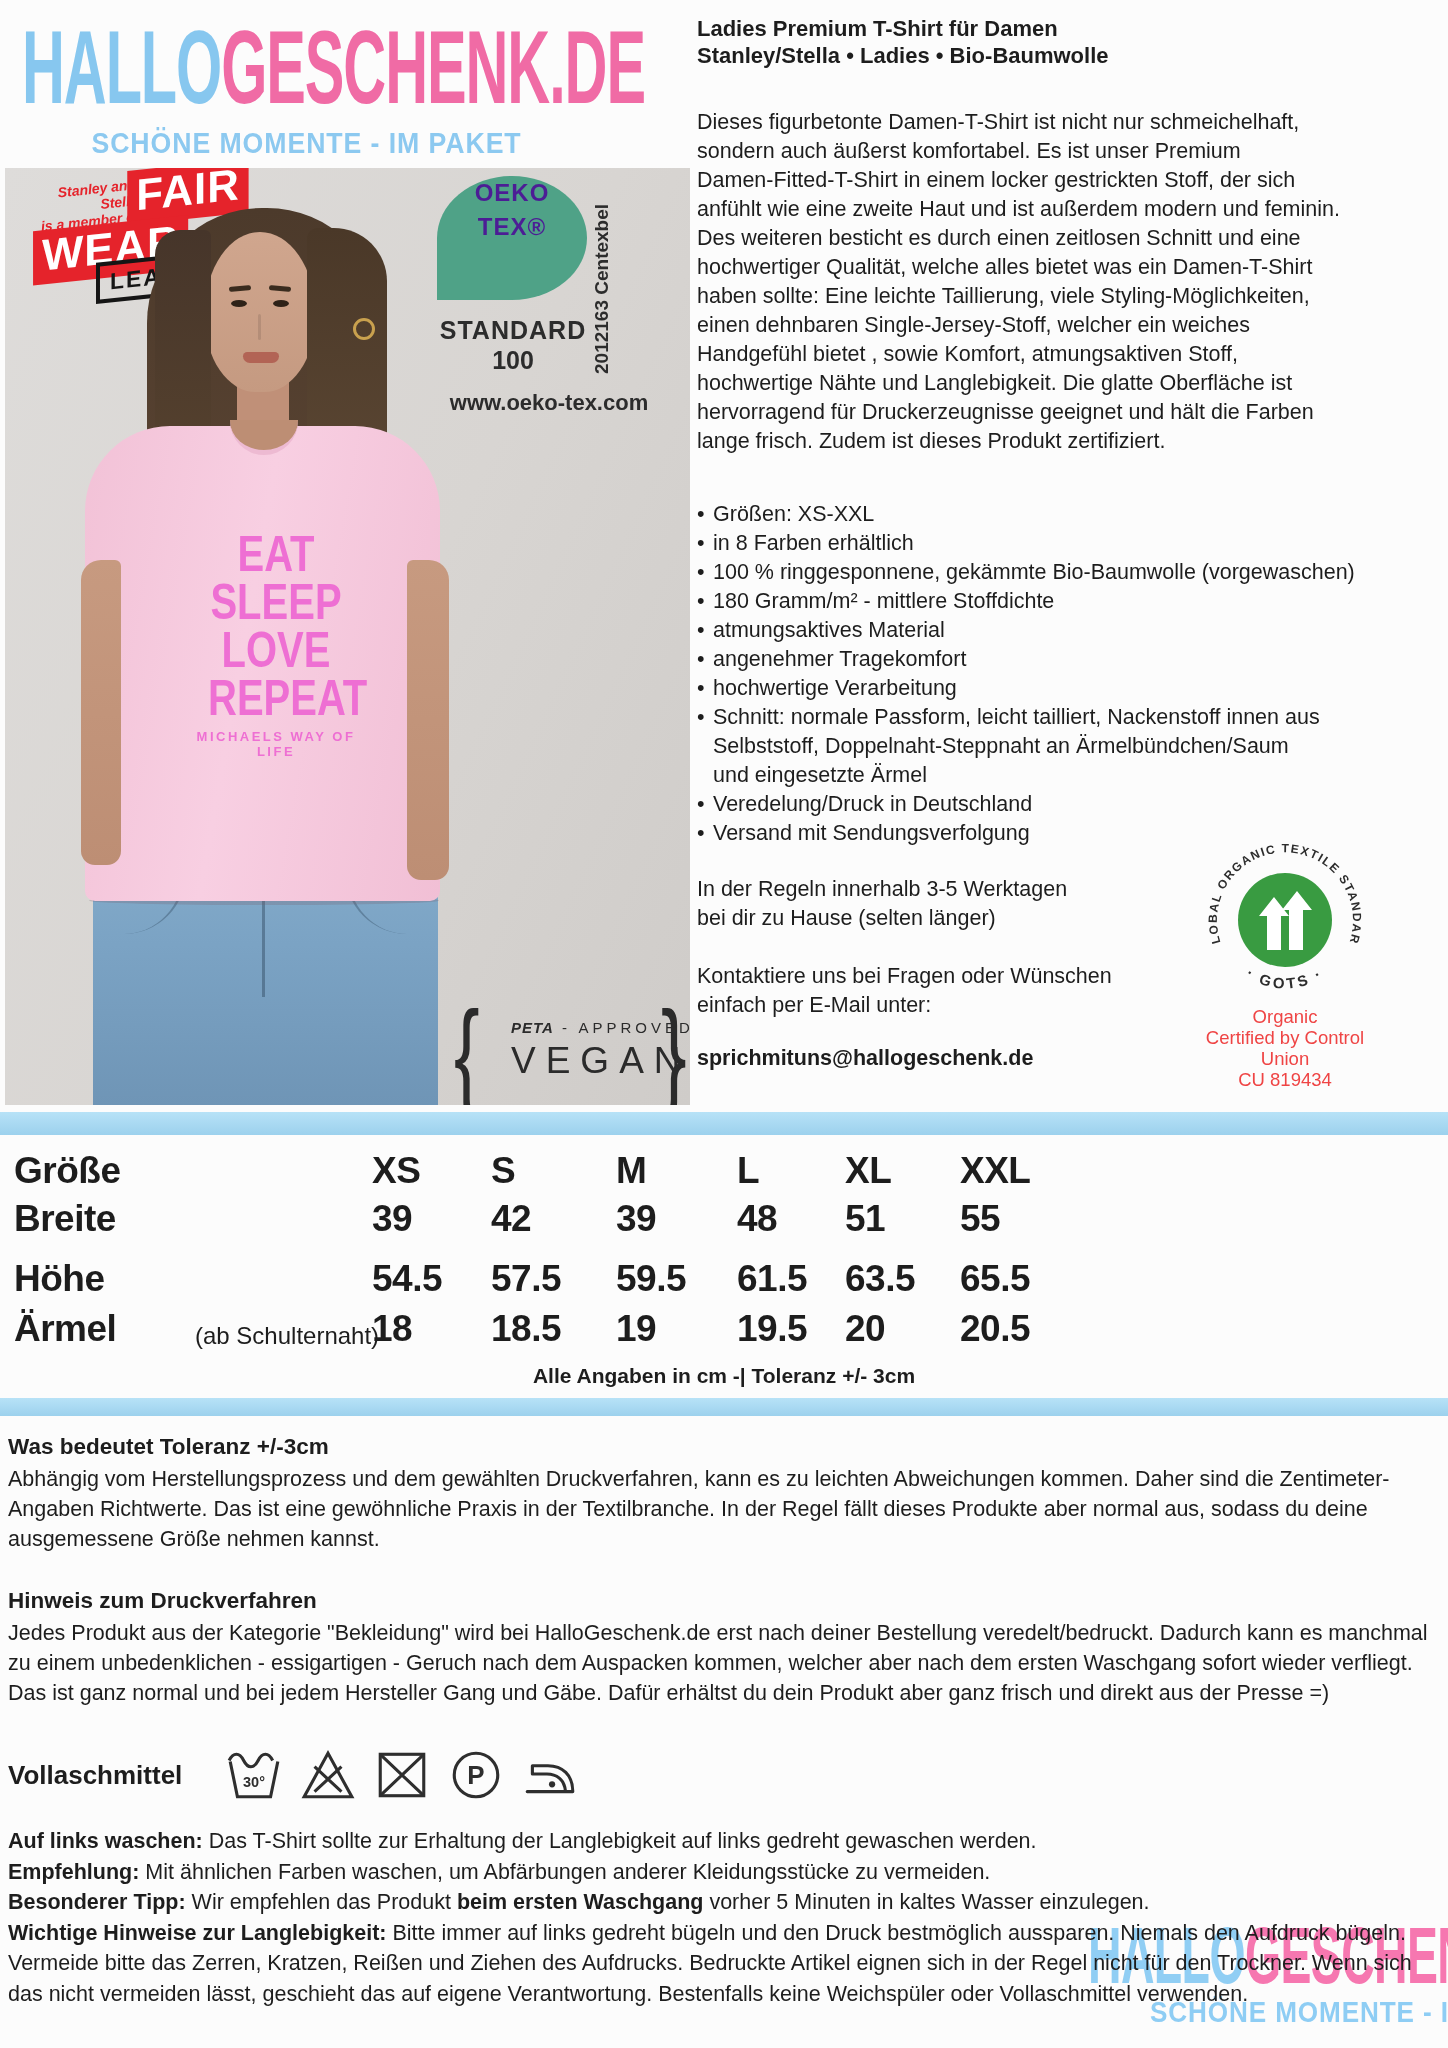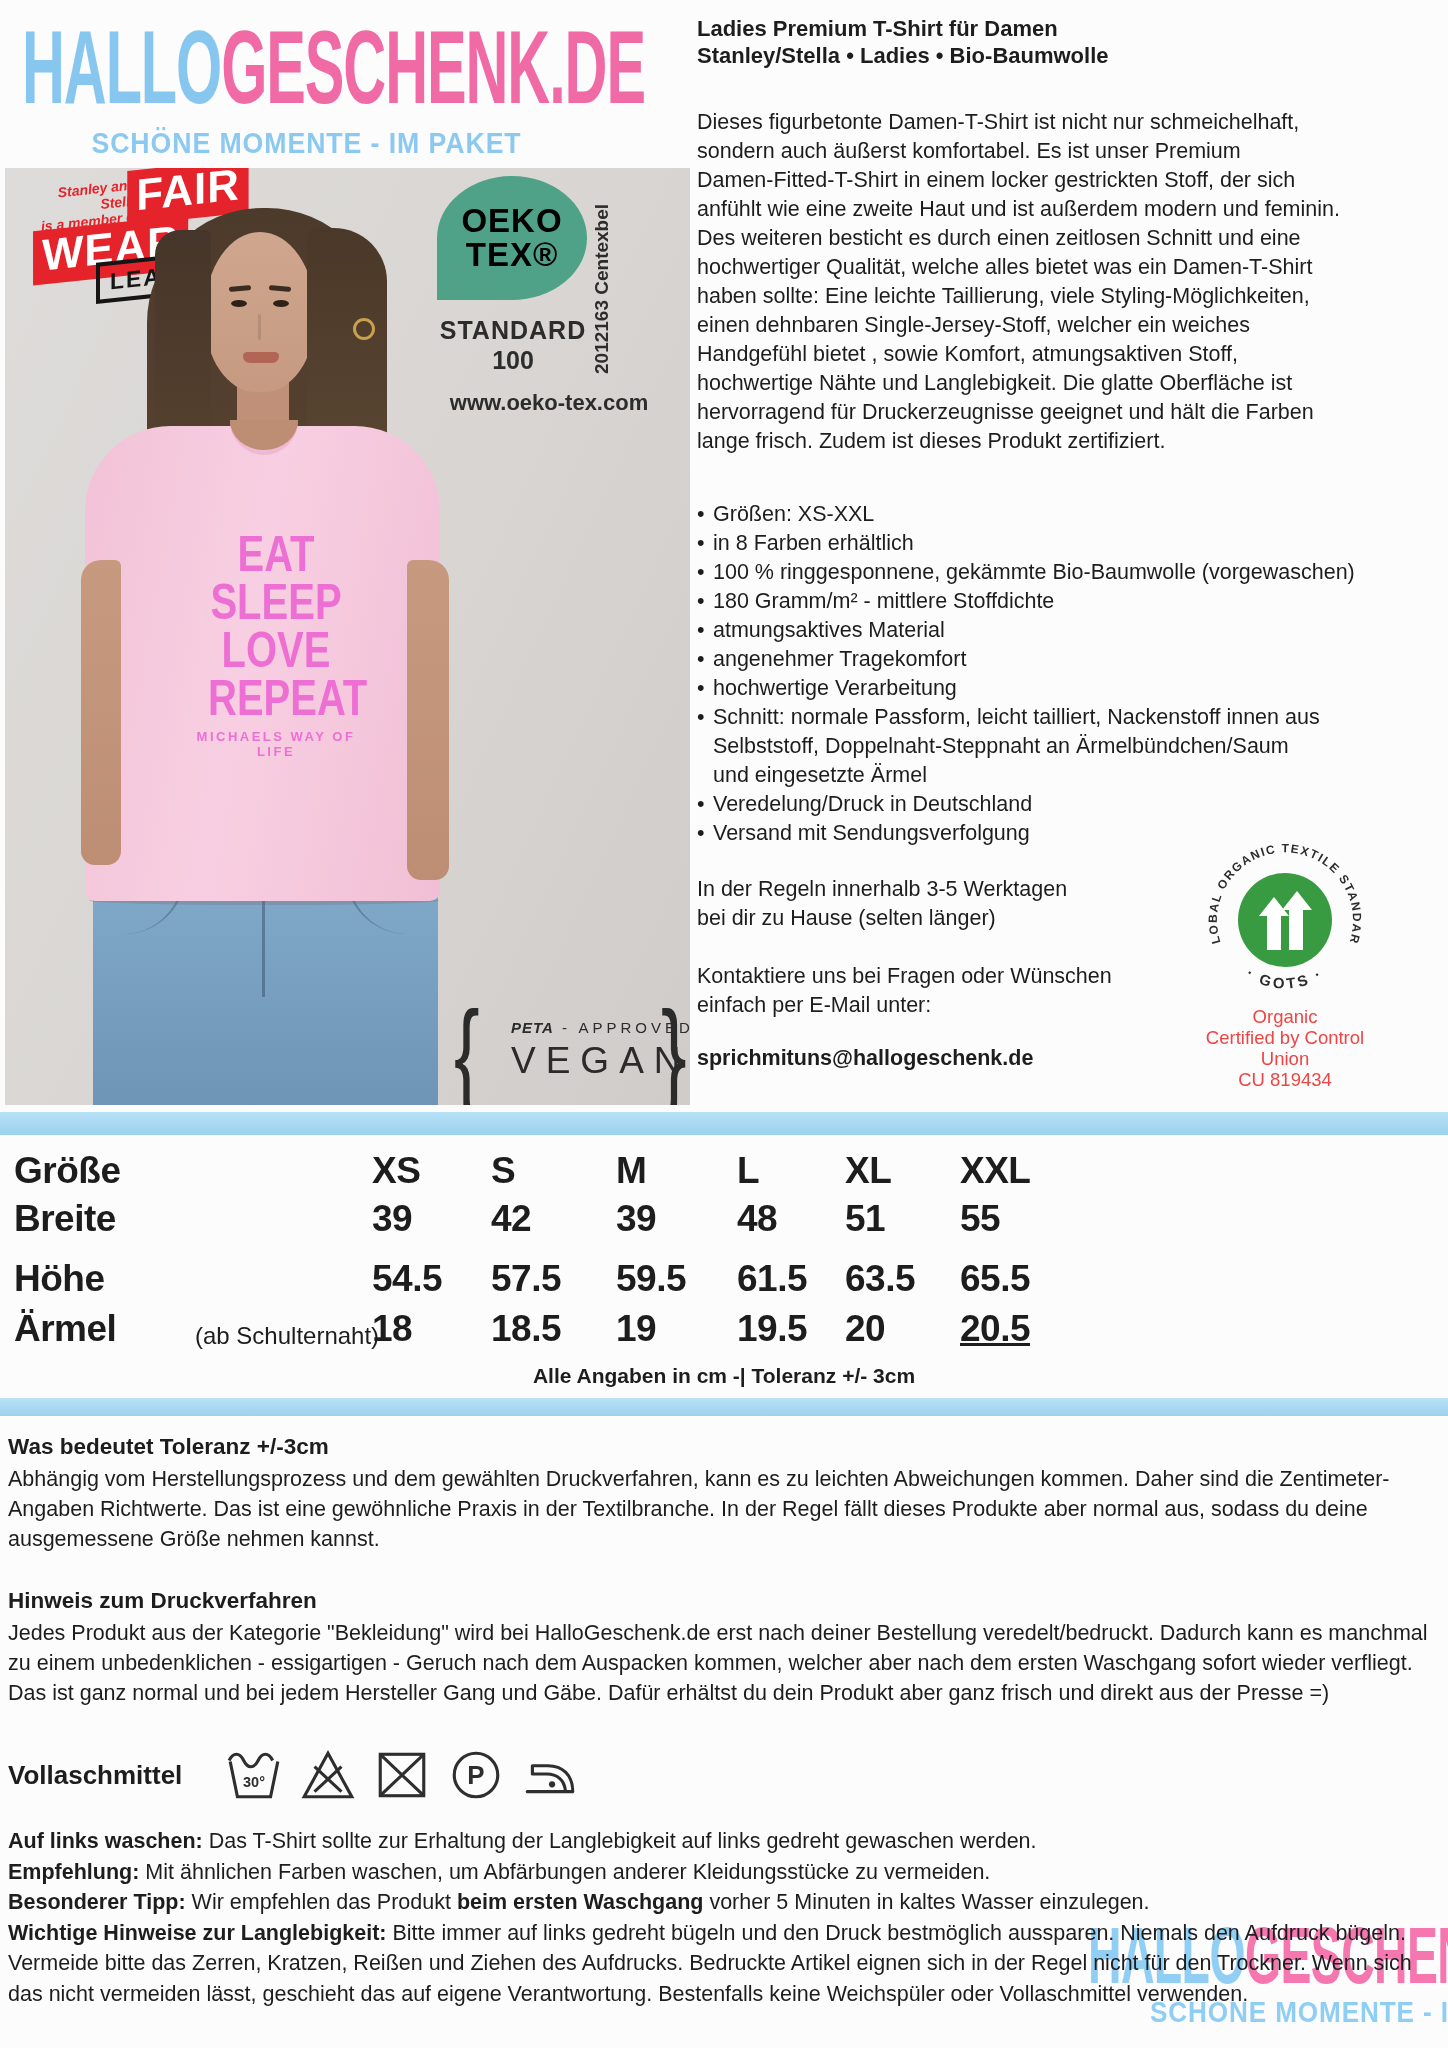--- a/index.html
+++ b/index.html
@@ -27,22 +27,22 @@
   .fw-box{background:#e5232b;color:#fff;font-weight:bold;font-size:44px;line-height:1;
           padding:3px 9px 7px;transform:skewX(-6deg);letter-spacing:1px;}
   .fw-fair{left:102px;top:0;}
   .fw-wear{left:2px;top:50px;}
   .fw-url{left:136px;top:64px;color:#e5232b;font-weight:bold;font-style:italic;font-size:14.5px;}
   .fw-leader{left:62px;top:88px;border:4px solid #151515;color:#151515;font-weight:bold;font-size:23px;
              letter-spacing:2px;padding:3px 10px;transform:skewX(-6deg);}
 
   
   .oeko-leaf{left:432px;top:8px;width:150px;height:124px;background:#4fa287;border-radius:50% 50% 50% 0;
-             display:flex;flex-direction:column;align-items:center;justify-content:center;
-             color:#000000;font-weight:bold;font-size:33px;line-height:34px;letter-spacing:1px;}
+             display:flex;flex-direction:column;align-items:center;
+             color:#4c1d95;font-weight:bold;font-size:24px;line-height:34px;letter-spacing:1px;}
   .oeko-std{left:428px;top:148px;width:160px;text-align:center;font-weight:bold;font-size:25px;color:#2c2c2c;letter-spacing:1px;}
   .oeko-100{left:428px;top:178px;width:160px;text-align:center;font-weight:bold;font-size:25px;color:#2c2c2c;}
   .oeko-cert{left:586px;top:86px;height:120px;writing-mode:vertical-rl;transform:rotate(180deg);
              font-weight:bold;font-size:19px;color:#2c2c2c;line-height:22px;}
   .oeko-url{left:424px;top:222px;width:240px;text-align:center;font-weight:bold;font-size:22px;color:#2c2c2c;}
 
   
   .hair-back{left:142px;top:40px;width:235px;height:420px;background:linear-gradient(#4c3a2b,#5d4634);
              border-radius:115px 115px 70px 80px;}
   .neck{left:232px;top:200px;width:52px;height:75px;background:#c09078;border-radius:0 0 18px 18px;}
@@ -304,21 +304,21 @@
     <span class="tl" style="left:845px;top:1258px;">63.5</span>
     <span class="tl" style="left:960px;top:1258px;">65.5</span>
 
     <span class="tl" style="left:14px;top:1308px;">Ärmel</span>
     <span class="tsub" style="left:152px;top:1322px;margin-left:43px;">(ab Schulternaht)</span>
     <span class="tl" style="left:372px;top:1308px;">18</span>
     <span class="tl" style="left:491px;top:1308px;">18.5</span>
     <span class="tl" style="left:616px;top:1308px;">19</span>
     <span class="tl" style="left:737px;top:1308px;">19.5</span>
     <span class="tl" style="left:845px;top:1308px;">20</span>
-    <span class="tl" style="left:960px;top:1308px;text-decoration:underline;">20.5</span>
+    <span class="tl" style="left:960px;top:1308px;">20.5</span>
 
     <div class="abs tnote">Alle Angaben in cm -| Toleranz +/- 3cm</div>
   </div>
 
   <div class="abs sec-h tol-h">Was bedeutet Toleranz +/-3cm</div>
   <div class="abs sec-b tol-b">Abhängig vom Herstellungsprozess und dem gewählten Druckverfahren, kann es zu leichten Abweichungen kommen. Daher sind die Zentimeter-Angaben Richtwerte. Das ist eine gewöhnliche Praxis in der Textilbranche. In der Regel fällt dieses Produkte aber normal aus, sodass du deine ausgemessene Größe nehmen kannst.</div>
 
   <div class="abs sec-h drk-h">Hinweis zum Druckverfahren</div>
   <div class="abs sec-b drk-b">Jedes Produkt aus der Kategorie "Bekleidung" wird bei HalloGeschenk.de erst nach deiner Bestellung veredelt/bedruckt. Dadurch kann es manchmal zu einem unbedenklichen - essigartigen - Geruch nach dem Auspacken kommen, welcher aber nach dem ersten Waschgang sofort wieder verfliegt. Das ist ganz normal und bei jedem Hersteller Gang und Gäbe. Dafür erhältst du dein Produkt aber ganz frisch und direkt aus der Presse =)</div>
 

